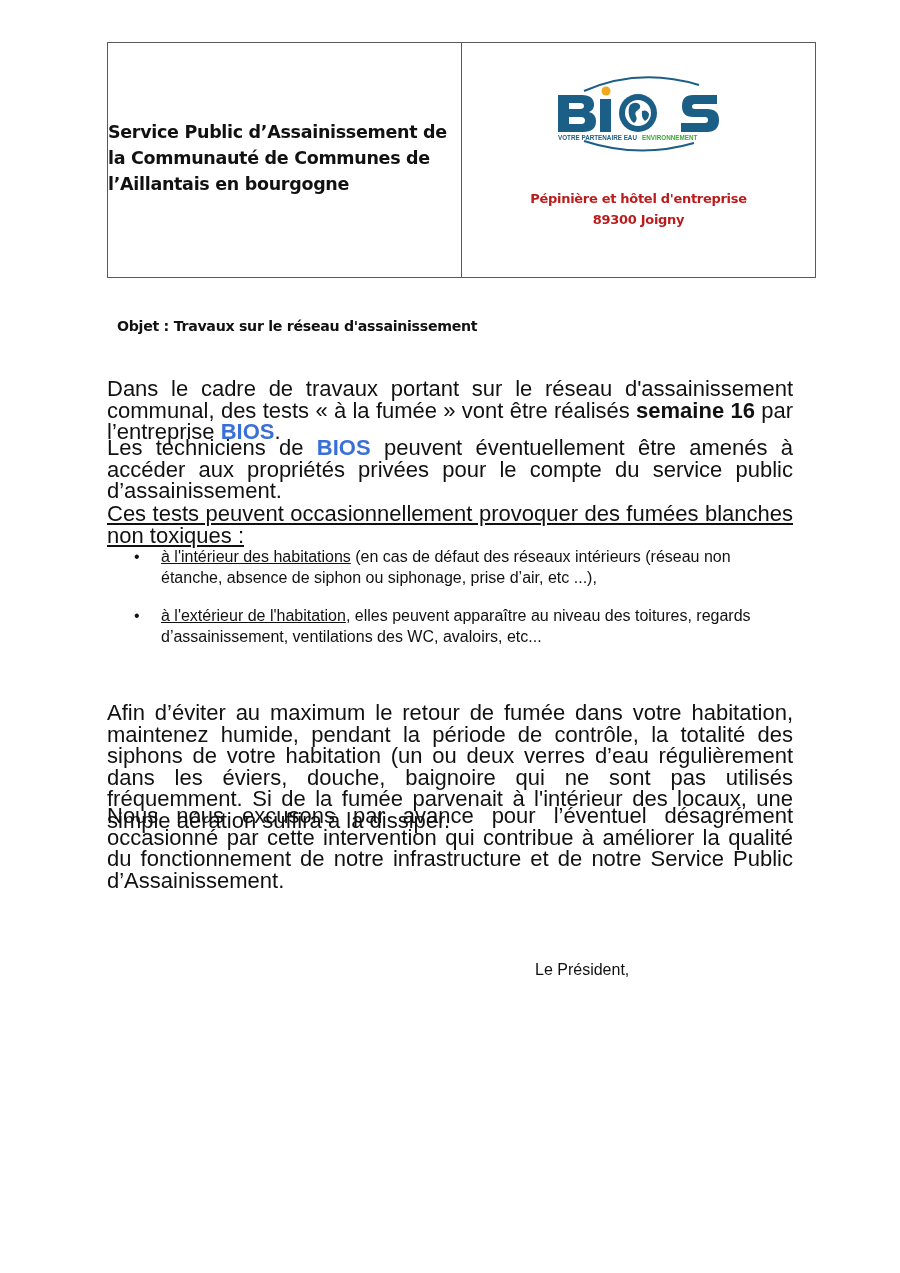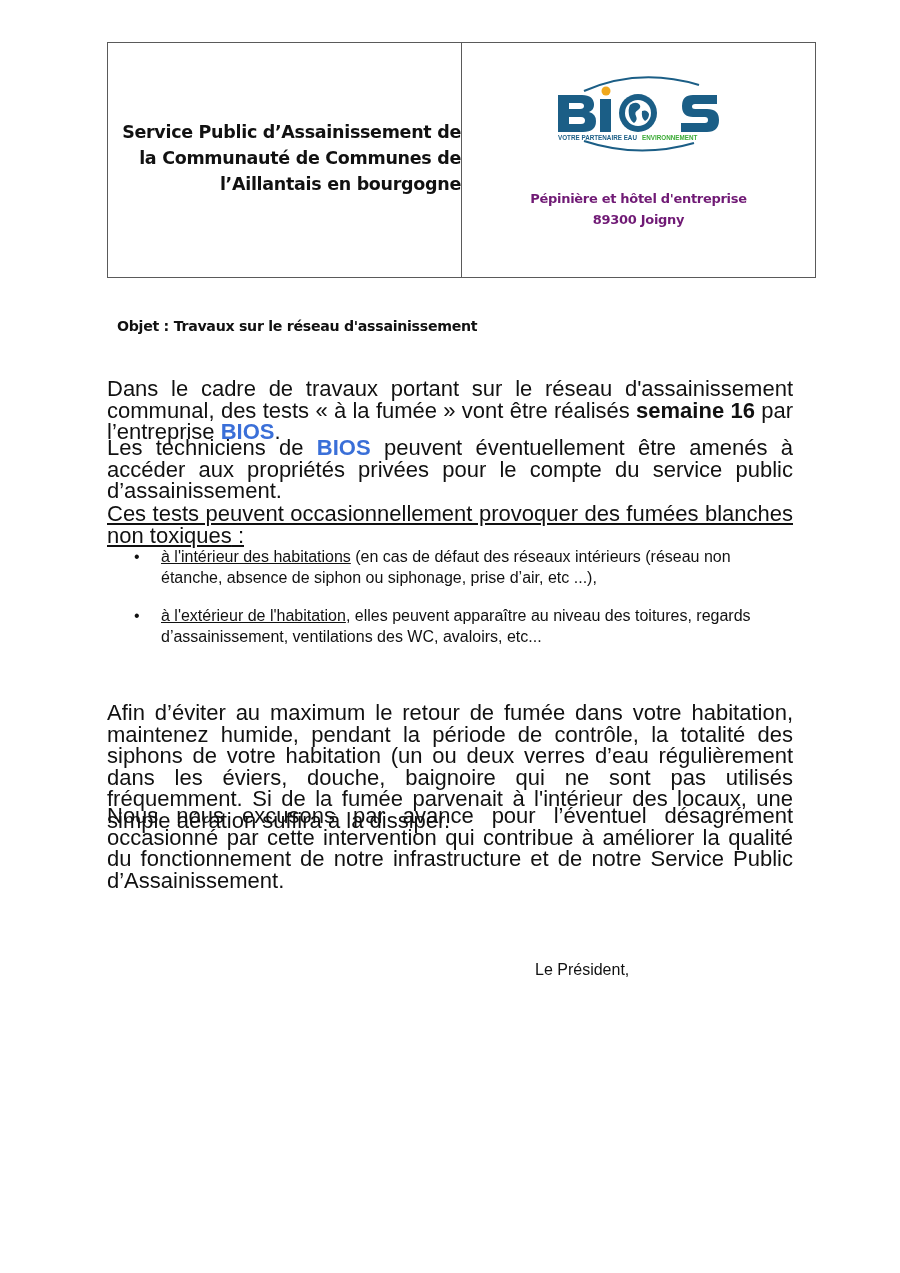--- a/index.html
+++ b/index.html
@@ -5,32 +5,32 @@
     * { margin: 0; padding: 0; box-sizing: border-box; }
     html, body { width: 900px; height: 1273px; background: #ffffff; }
     body { position: relative; font-family: "Liberation Sans", sans-serif; color: #000; }
 
     .header-table {
       position: absolute; left: 107px; top: 42px; width: 709px; height: 236px;
       border: 1px solid #5a5a5a; display: flex;
     }
     .header-left {
       width: 354px; height: 100%; border-right: 1px solid #5a5a5a;
-      display: flex; align-items: center; justify-content: center; text-align: right;
+      display: flex; align-items: center; justify-content: center; text-align: left;
     }
     .header-left .org {
       font-family: "DejaVu Sans", sans-serif; font-weight: bold; font-size: 17.5px;
       line-height: 26px; color: #111; letter-spacing: -0.3px; padding-bottom: 4px;
     }
     .header-right { flex: 1; position: relative; }
     .logo { position: absolute; left: 92px; top: 30px; width: 170px; height: 80px; }
     .address {
       position: absolute; left: 0; right: 0; top: 146px; text-align: center;
       font-family: "DejaVu Sans", sans-serif; font-weight: bold; font-size: 13px;
-      line-height: 20.5px; color: #701a75; letter-spacing: -0.3px;
+      line-height: 20.5px; color: #b91c1c; letter-spacing: -0.3px;
     }
 
     .object {
       position: absolute; left: 107px; top: 318px;
       font-family: "DejaVu Sans", sans-serif; font-weight: bold; font-size: 14.2px;
       color: #111; letter-spacing: -0.3px; margin-left: 10px;
     }
 
     .para {
       position: absolute; left: 107px; width: 686px;

